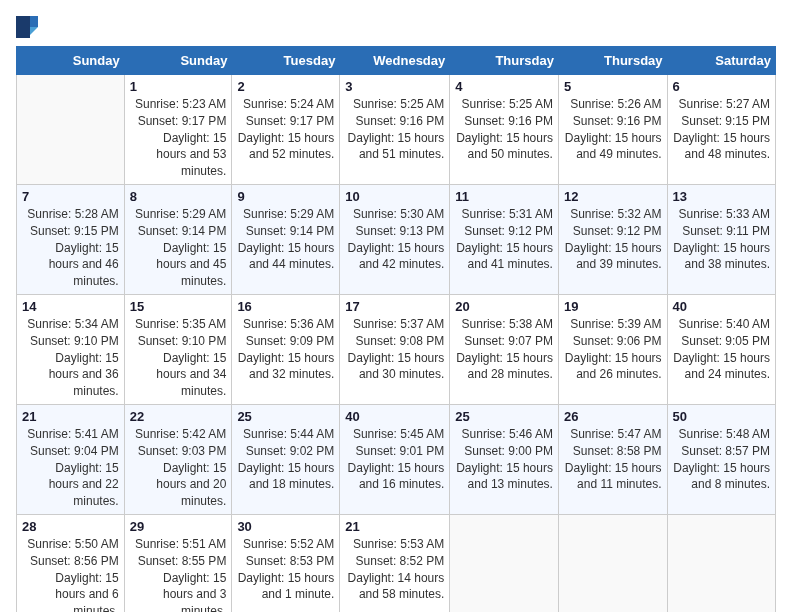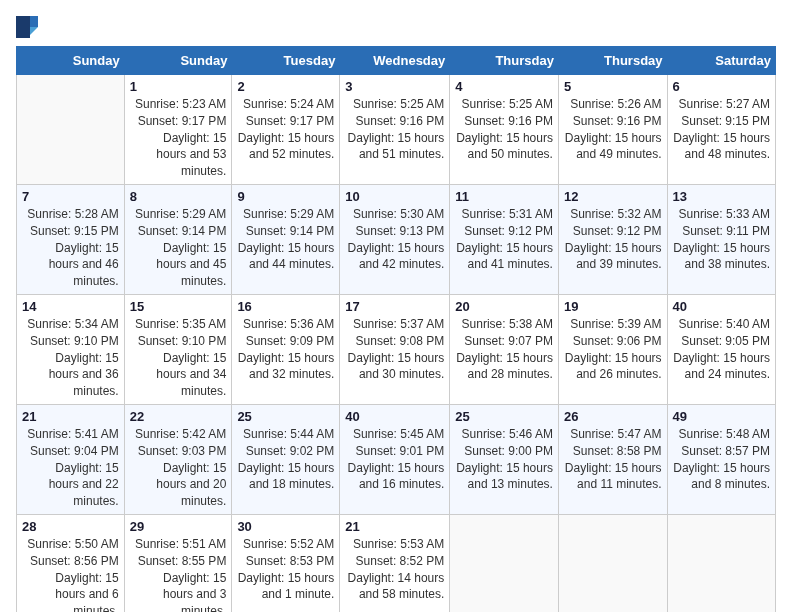--- a/index.html
+++ b/index.html
@@ -223,21 +223,21 @@
         </td>
         <td>
           <div class="day-number">25</div>
           <div class="cell-text">Sunrise: 5:46 AM<br>Sunset: 9:00 PM<br>Daylight: 15 hours and 13 minutes.</div>
         </td>
         <td>
           <div class="day-number">26</div>
           <div class="cell-text">Sunrise: 5:47 AM<br>Sunset: 8:58 PM<br>Daylight: 15 hours and 11 minutes.</div>
         </td>
         <td>
-          <div class="day-number">49</div>
+          <div class="day-number">50</div>
           <div class="cell-text">Sunrise: 5:48 AM<br>Sunset: 8:57 PM<br>Daylight: 15 hours and 8 minutes.</div>
         </td>
       </tr>
       <tr>
         <td>
           <div class="day-number">28</div>
           <div class="cell-text">Sunrise: 5:50 AM<br>Sunset: 8:56 PM<br>Daylight: 15 hours and 6 minutes.</div>
         </td>
         <td>
           <div class="day-number">29</div>

